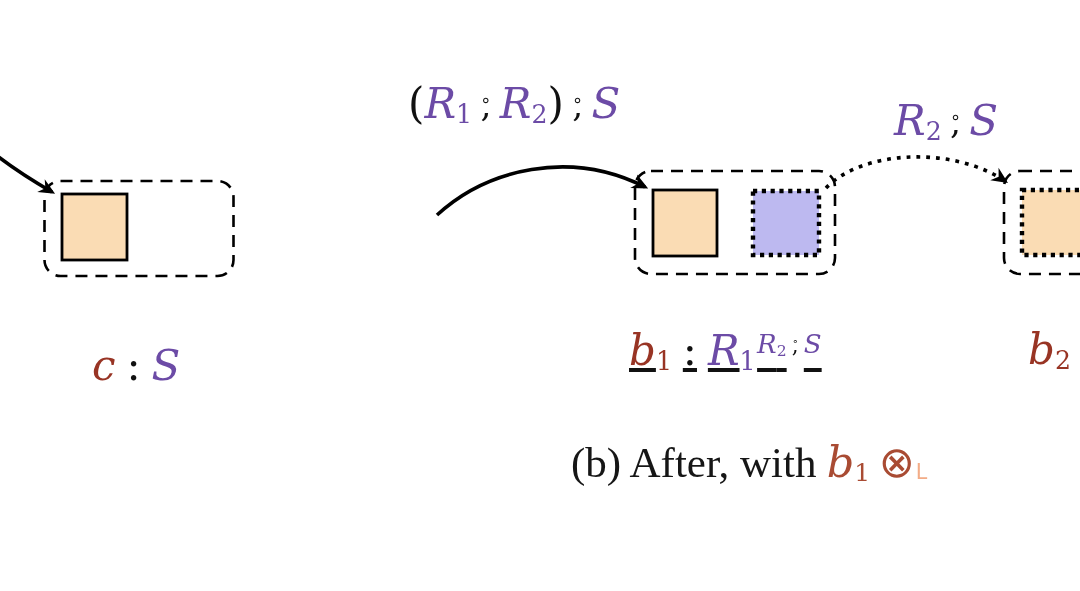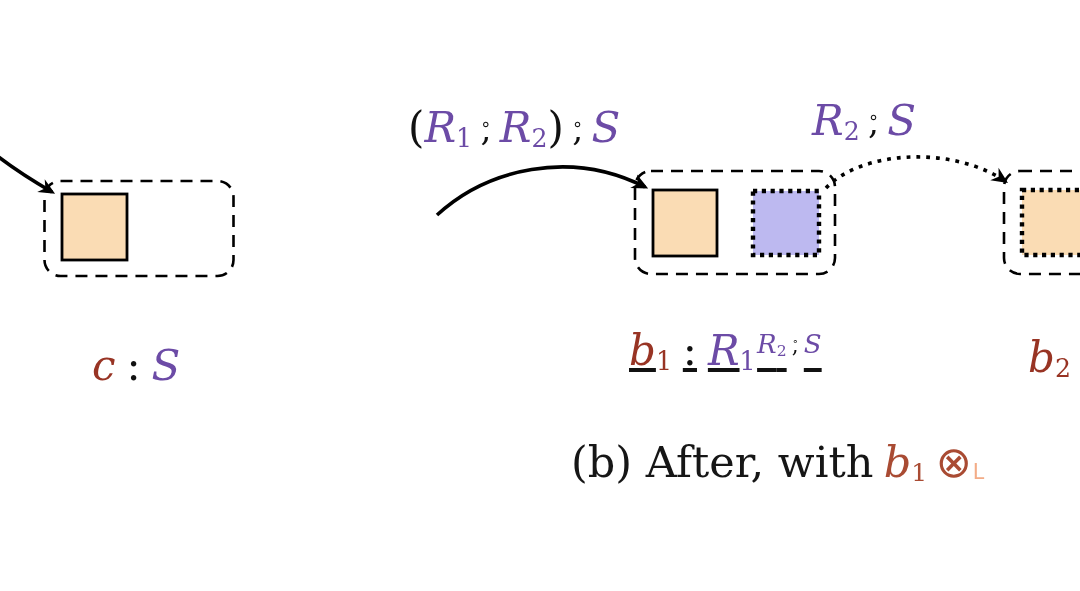--- a/index.html
+++ b/index.html
@@ -21,29 +21,29 @@
   
   .zseq{display:inline-block;position:relative;width:0.38em;height:0.60em;margin:0 0.14em;
         font-style:normal;}
   .zring{position:absolute;left:50%;top:-0.05em;transform:translateX(-50%);
          font-size:0.42em;line-height:1;font-family:"DejaVu Sans",sans-serif;color:#111;}
   .zcomma{position:absolute;left:50%;bottom:-0.14em;transform:translateX(-50%);
           font-size:0.82em;line-height:1;color:#111;font-family:"DejaVu Serif",serif;}
 
   
   .pos-c{left:92px;top:331px;margin-top:11px;}
-  .pos-rel-mid{left:408px;top:104px;}
-  .pos-rel-right{left:812px;top:97px;}
+  .pos-rel-mid{left:408px;top:80px;}
+  .pos-rel-right{left:894px;top:97px;}
   .pos-b1{left:629px;top:327px;text-decoration:underline;}
-  .pos-b2{left:1028px;top:334px;text-align:center;}
+  .pos-b2{left:1028px;top:326px;text-align:center;}
 
   
   .caption{position:absolute;left:571px;top:437px;font-size:43px;line-height:1.2;
            color:#161616;white-space:nowrap;}
-  .cap-prefix{margin-right:0.24em;}
+  .cap-prefix{margin-right:0.24em;font-family:Liberation Serif, serif;}
   .capterm{font-style:italic;}
   .cred{color:#A94B33;}
   .tsub{font-size:0.58em;vertical-align:-0.18em;}
   .otimes{font-family:"DejaVu Sans",sans-serif;margin-left:0.20em;}
   .csub{font-size:0.48em;color:#F3AC87;font-family:"DejaVu Sans",sans-serif;
         vertical-align:-0.10em;margin-left:0.05em;}
 </style>
 </head>
 <body>
 

